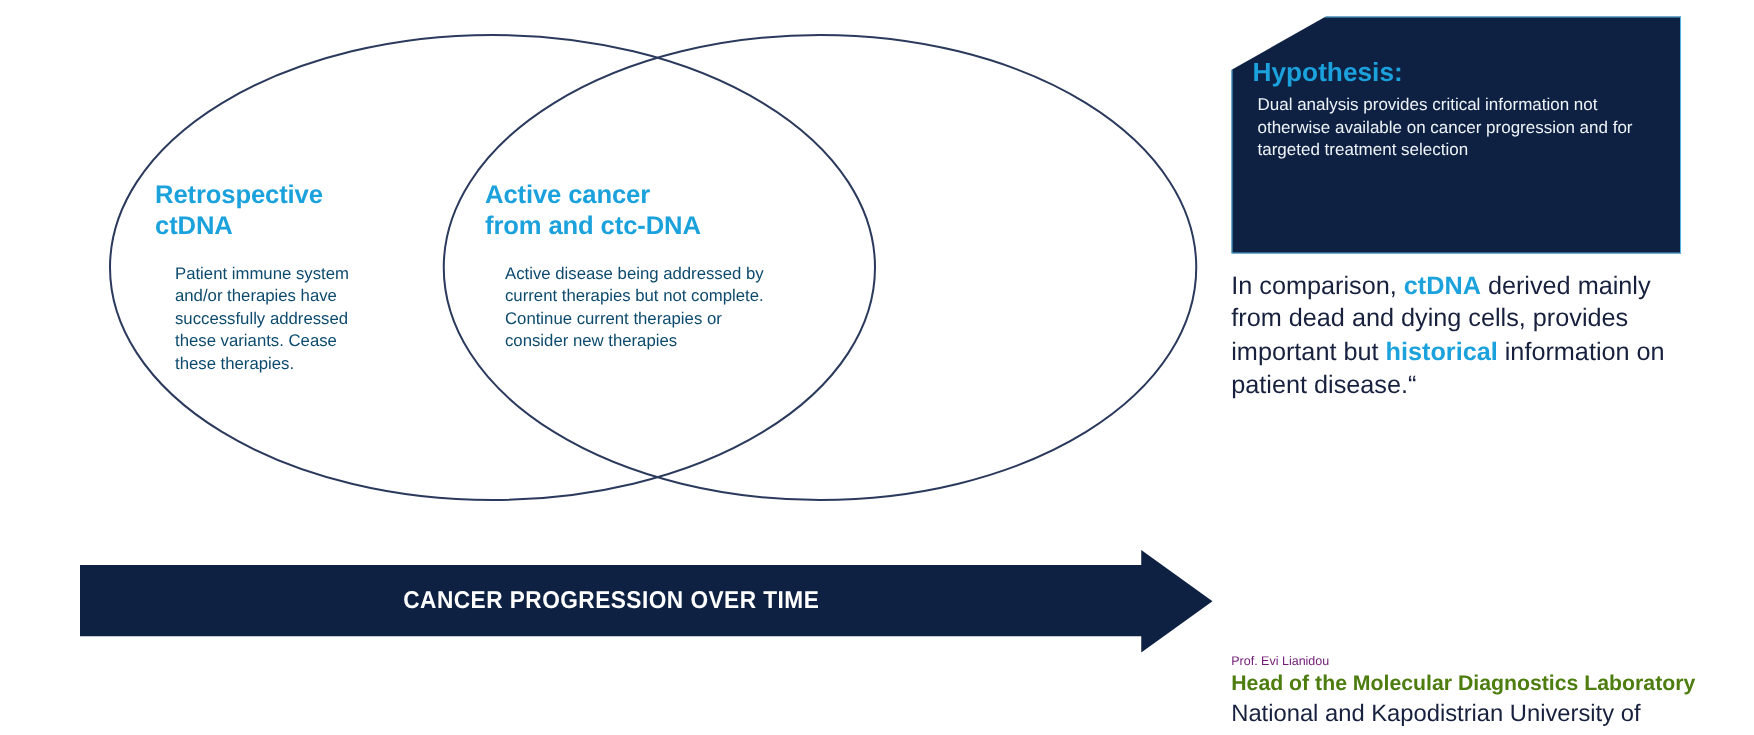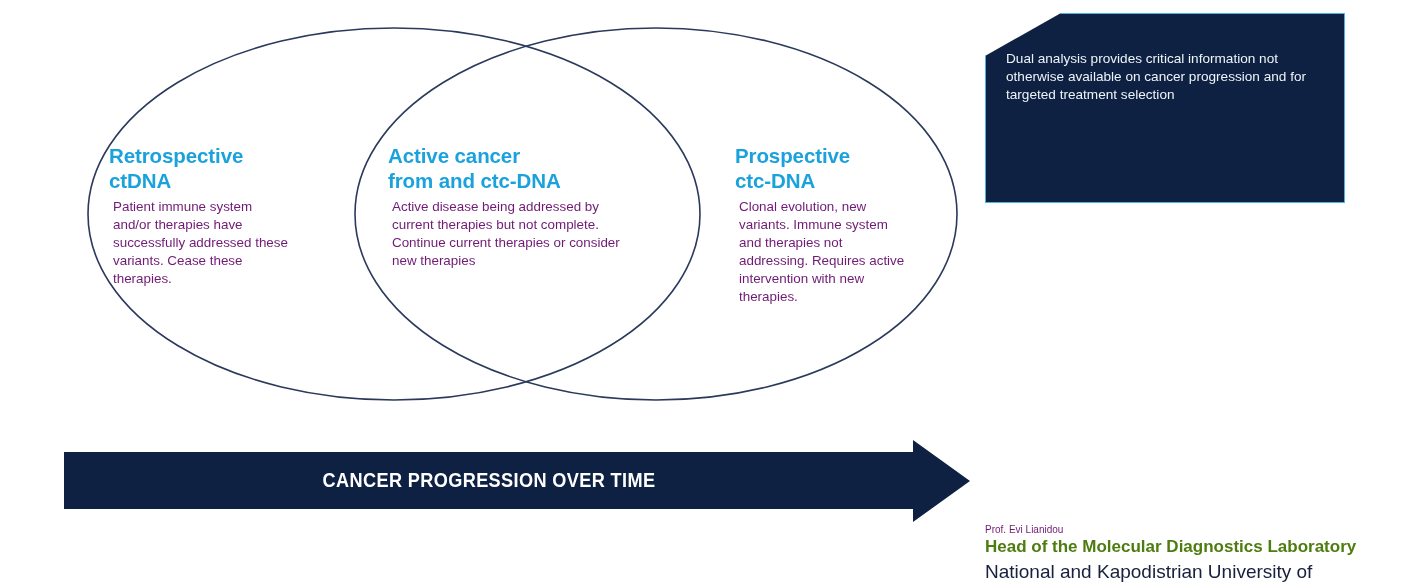--- a/index.html
+++ b/index.html
@@ -35,27 +35,27 @@
   }
   .venn-title {
     color: #1ba2dd;
     font-size: 20.5px;
     font-weight: bold;
     line-height: 1.24;
     margin: 0 0 2px 0;
     letter-spacing: -0.1px;
   }
   .venn-body {
-    color: #701a75;
+    color: #0c4a6e;
     font-size: 13.4px;
     line-height: 1.34;
-    margin: 4px;
-  }
-
-  #label-retrospective { left: 109px; top: 143px; width: 185px; }
+    margin: 16px;
+  }
+
+  #label-retrospective { left: 124px; top: 143px; width: 185px; }
   #label-active        { left: 388px; top: 143px; width: 250px; }
   #label-prospective   { left: 735px; top: 143px; width: 180px; }
 
   
   #arrow-banner {
     position: absolute;
     left: 62px; top: 440px;
     width: 910px; height: 84px;
   }
   #arrow-text {
@@ -173,44 +173,39 @@
   </div>
 
   <div class="venn-label" id="label-active">
     <div class="venn-title">
       <span>Active cancer</span><br>
       <span>from and ctc-DNA</span>
     </div>
     <p class="venn-body">Active disease being addressed by current therapies but not complete. Continue current therapies or consider new therapies</p>
   </div>
 
-  <div class="venn-label" id="label-prospective">
-    <div class="venn-title">
-      <span>Prospective</span><br>
-      <span>ctc-DNA</span>
-    </div>
-    <p class="venn-body">Clonal evolution, new variants. Immune system and therapies not addressing. Requires active intervention with new therapies.</p>
-  </div>
 
   <svg id="arrow-banner" viewBox="0 0 910 84" aria-hidden="true">
     <polygon points="2,12 851,12 851,0 908,41 851,82 851,69 2,69" fill="#0e2143"></polygon>
   </svg>
   <div id="arrow-text">CANCER PROGRESSION OVER TIME</div>
 
 </div>
 
 <div id="right-panel">
 
   <div id="hypothesis-box"></div>
   <div id="hypothesis-inner" style="z-index:4;">
+    <p id="hypothesis-title">Hypothesis:</p>
     <p id="hypothesis-text">Dual analysis provides critical information not otherwise available on cancer progression and for targeted treatment selection</p>
   </div>
 
   <div id="quote-block">
 
+    <p class="quote-para"><span>In comparison, </span><span class="hl">ctDNA</span><span> derived mainly from dead and dying cells, provides important but </span><span class="hl">historical</span><span> information on patient disease.“</span></p>
   </div>
 
   <div id="attribution">
     <p id="attr-name">Prof. Evi Lianidou</p>
     <p id="attr-role">Head of the Molecular Diagnostics Laboratory</p>
     <p id="attr-org">National and Kapodistrian University of Athens</p>
   </div>
 
 </div>
 

